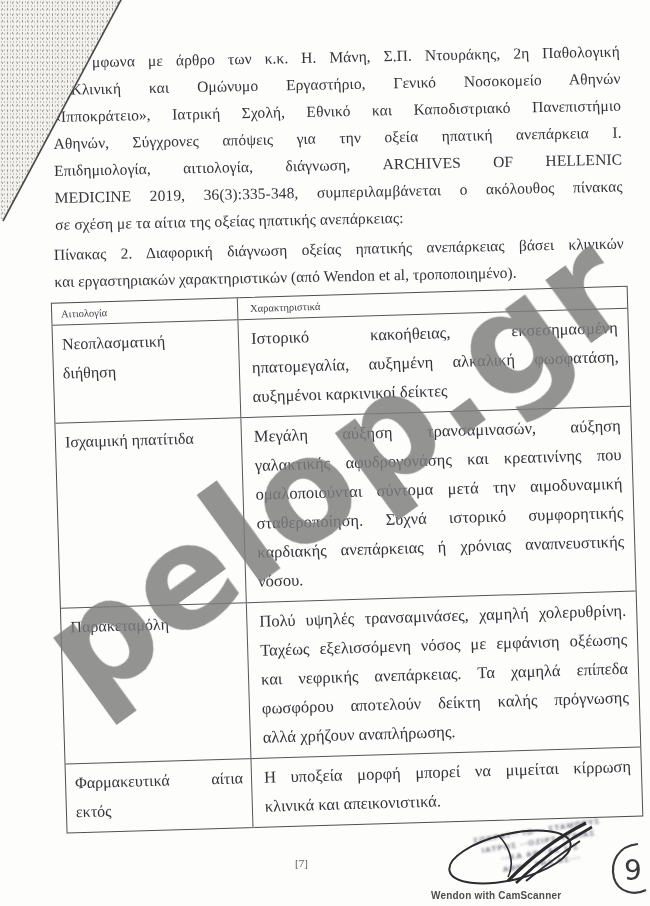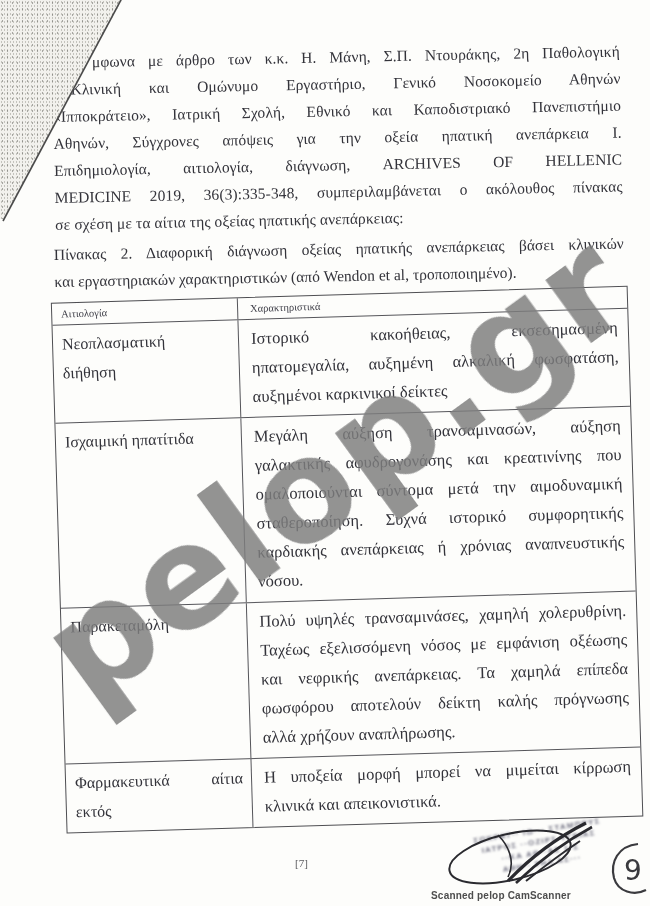--- a/index.html
+++ b/index.html
@@ -165,15 +165,15 @@
       <path d="M88 66 C 108 50, 124 38, 142 26" fill="none" stroke="#2a2a2f" stroke-width="2"></path>
       <path d="M60 20 C 70 30, 78 46, 70 62" fill="none" stroke="#2a2a2f" stroke-width="1.6"></path>
     </svg>
   </div>
 
   <svg class="corner9" width="42" height="58" viewBox="0 0 42 58">
     <path d="M30 4 C 10 6, 2 22, 6 38 C 10 52, 26 56, 38 50" fill="none" stroke="#3a3a3e" stroke-width="2.2"></path>
     <text x="16" y="40" font-family="DejaVu Sans, sans-serif" font-size="28" fill="#3a3a3e">9</text>
   </svg>
 
-  <div class="camnote">Scanned pelop CamScanner</div>
+  <div class="camnote">Wendon with CamScanner</div>
 
 </div>
 
 </body></html>

